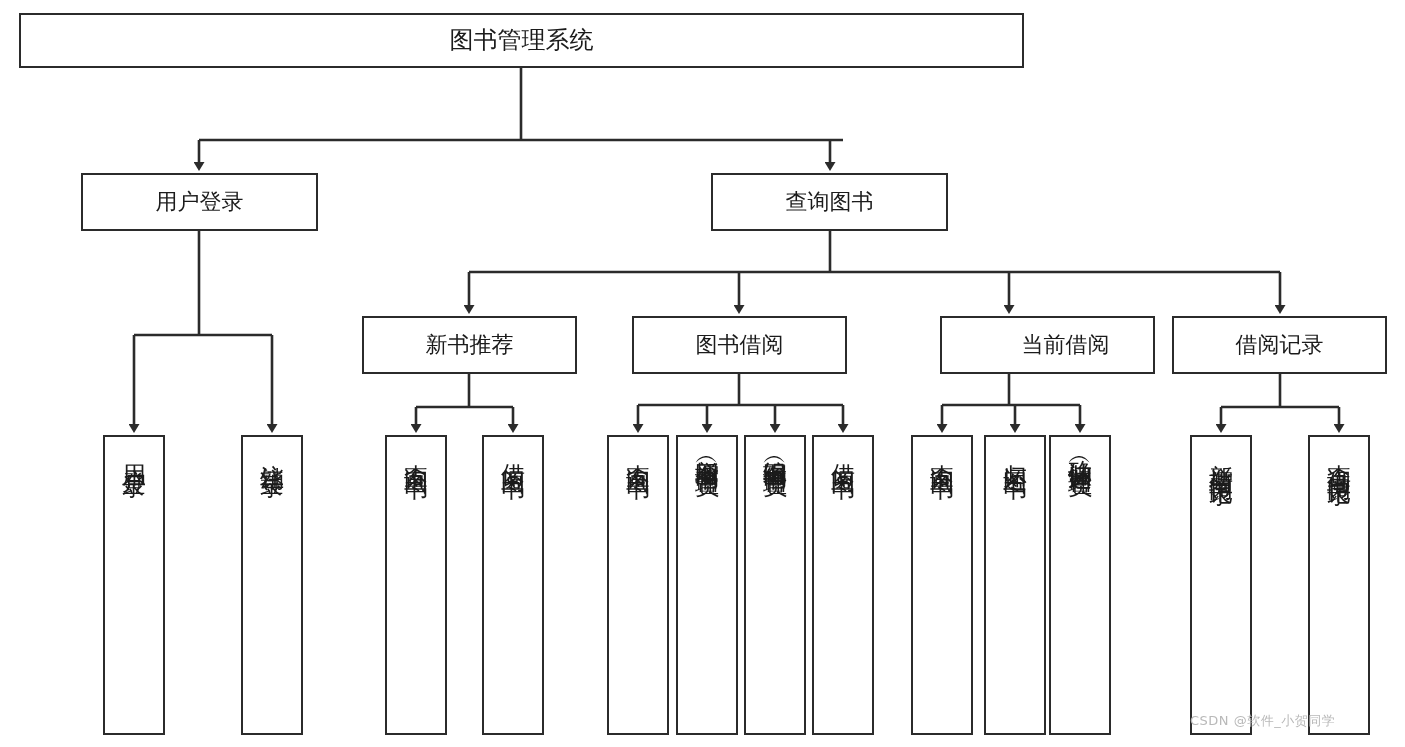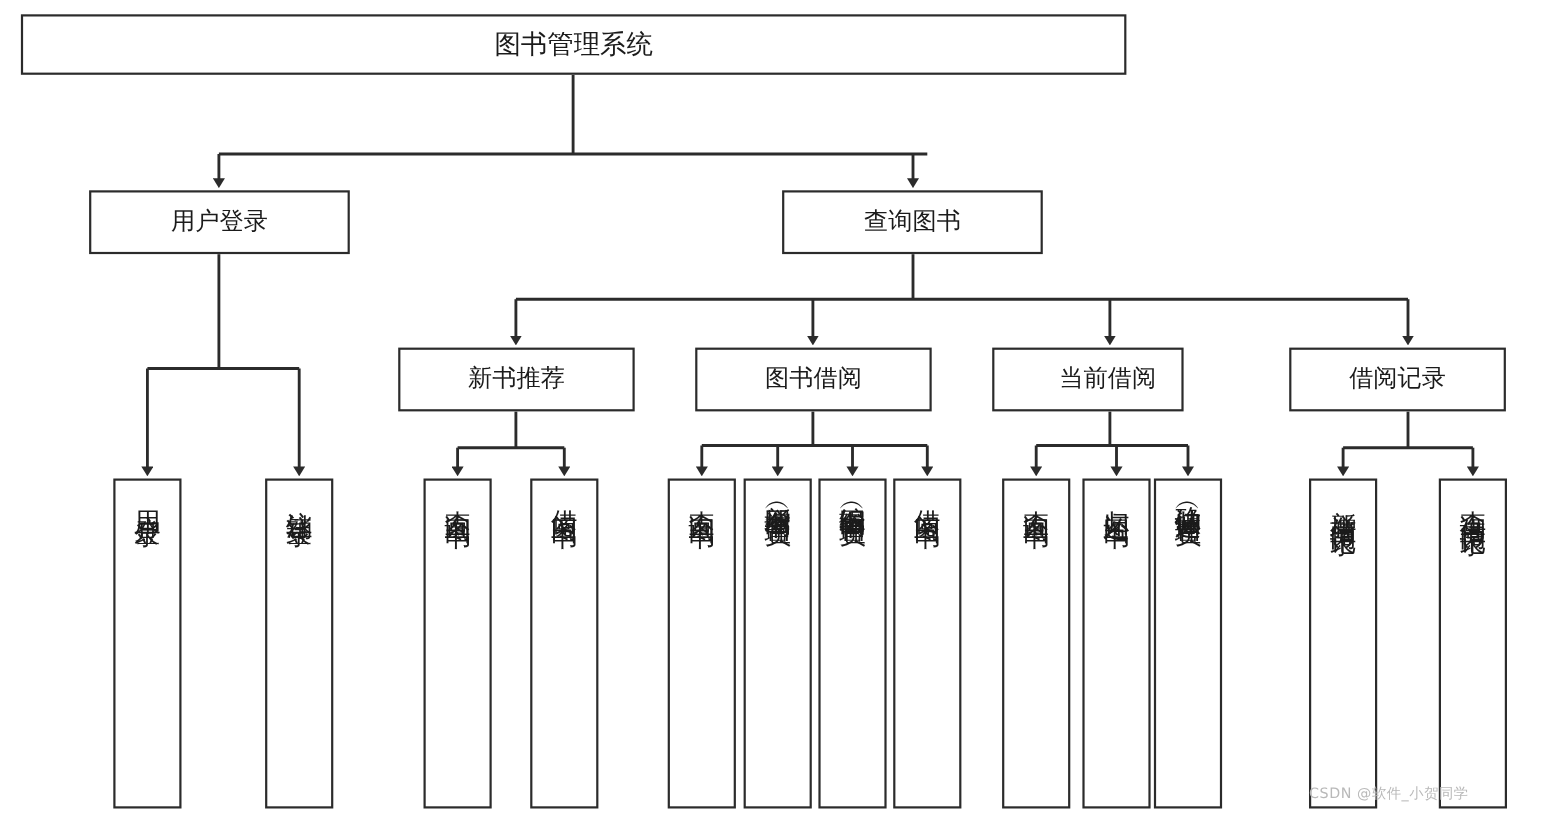--- a/index.html
+++ b/index.html
@@ -133,24 +133,24 @@
   <div class="node branch" id="l1-1" style="left: 711px; top: 173px; width: 237px; height: 58px;">
     <span class="label">查询图书</span>
   </div>
 
   <div class="node branch" id="l2-1" style="left: 632px; top: 316px; width: 215px; height: 58px;">
     <span class="label">图书借阅</span>
   </div>
   <div class="node branch" id="l2-0" style="left: 362px; top: 316px; width: 215px; height: 58px;">
     <span class="label">新书推荐</span>
   </div>
-  <div class="node branch" id="l2-2" style="left: 902px; top: 316px; width: 174px; height: 58px; padding-left: 36px;">
+  <div class="node branch" id="l2-2" style="left: 940px; top: 316px; width: 215px; height: 58px; padding-left: 36px;">
     <span class="label">当前借阅</span>
   </div>
-  <div class="node branch" id="l2-3" style="left: 1172px; top: 316px; width: 197px; height: 58px;">
+  <div class="node branch" id="l2-3" style="left: 1172px; top: 316px; width: 215px; height: 58px;">
     <span class="label">借阅记录</span>
   </div>
 
   <div id="leaf-host">
       <div class="node leaf" style="left: 103px; top: 435px; width: 62px; height: 300px;">
         <span class="label">用户登录</span>
       </div>
       <div class="node leaf" style="left: 241px; top: 435px; width: 62px; height: 300px;">
         <span class="label">注销登录</span>
       </div>

